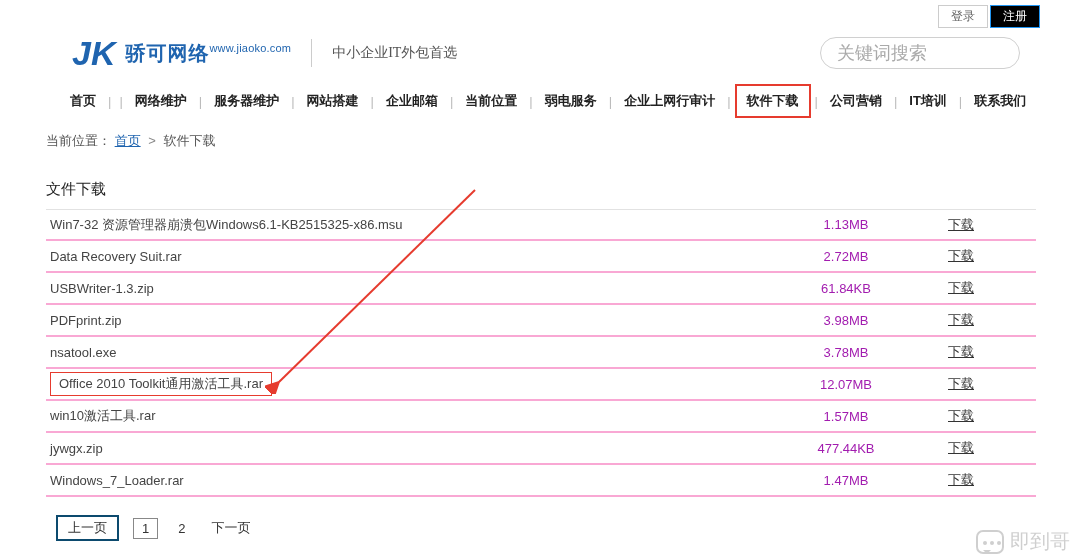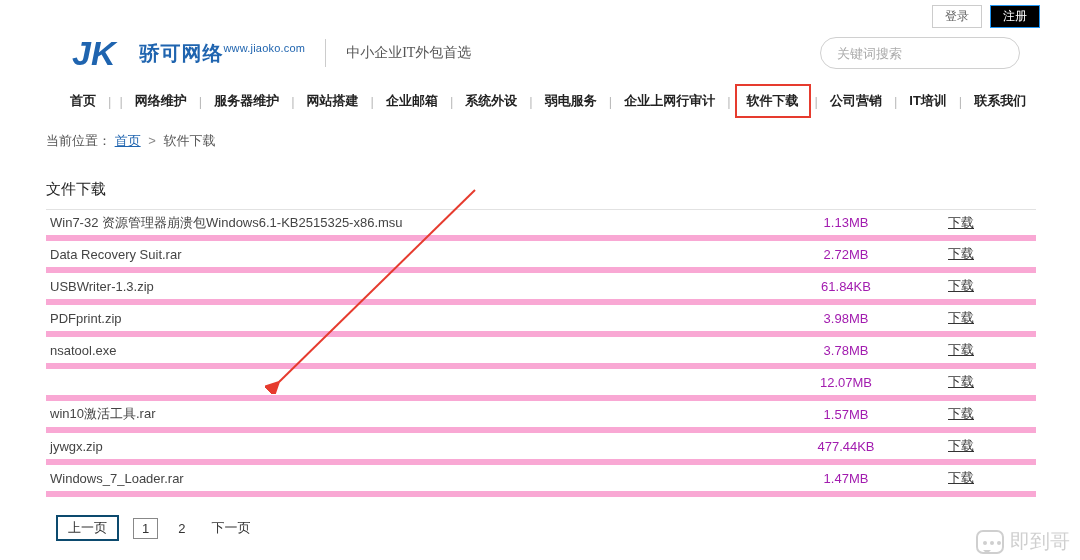--- a/index.html
+++ b/index.html
@@ -1,47 +1,47 @@
 <!DOCTYPE html>
 <html><head>
 <meta charset="utf-8">
 <style>
   * { box-sizing: border-box; margin: 0; padding: 0; }
   body { font-family: "Microsoft YaHei", Arial, sans-serif; font-size: 13px; color: #333; background: #fff; width: 1080px; position: relative; }
   a { text-decoration: none; color: #333; }
 
-  .topbar { display: flex; justify-content: flex-end; align-items: center; gap: 8px; padding: 16px 40px 0 0; height: 16px; }
+  .topbar { display: flex; justify-content: flex-end; align-items: center; gap: 2px; padding: 16px 40px 0 0; height: 16px; }
   .tb-btn { font-size: 12px; padding: 2px 12px; border: 1px solid #ccc; color: #666; background: #fff; cursor: pointer; }
   .tb-btn.primary { background: #000000; border-color: #2196f3; color: #fff; }
 
   .header { display: flex; align-items: center; padding: 20px 60px 14px 72px; }
-  .logo { font-family: "Arial Black", Arial; font-weight: 900; font-style: italic; font-size: 34px; color: #1f64af; line-height: 1; margin-right: 24px; }
+  .logo { font-family: "Arial Black", Arial; font-weight: 900; font-style: italic; font-size: 34px; color: #1f64af; line-height: 1; margin-right: 10px; }
   .logo-txt { display: flex; flex-direction: row; line-height: 1.1; }
   .logo-txt .cn { font-size: 20px; font-weight: 700; color: #1f64af; letter-spacing: 1px; }
   .logo-txt .en { font-size: 11px; color: #1f64af; letter-spacing: 0.2px; }
   .divider { width: 1px; height: 28px; background: #ccc; margin: 0 20px; }
   .tagline { font-size: 14px; color: #555; font-family: KaiTi, "STKaiti", serif; }
   .spacer { flex: 1; }
   .search { display: flex; align-items: center; border: 1px solid #d0d0d0; border-radius: 18px; height: 32px; width: 200px; padding: 0 10px 0 16px; }
-  .search input { border: none; outline: none; font-size: 13px; flex: 1; color: #555; background: transparent; }
+  .search input { border: none; outline: none; font-size: 18px; flex: 1; color: #555; background: transparent; }
   .search input::placeholder { color: #aaa; }
   .search .mag { width: 16px; height: 16px; color: #999; cursor: pointer; }
 
   .nav { display: flex; align-items: center; padding: 0 40px 0 62px; height: 34px; font-size: 13px; font-weight: 700; }
   .nav-item { padding: 8px 8px; color: #222; cursor: pointer; white-space: nowrap; }
   .nav-sep { color: #bbb; margin: 0 4px; user-select: none; font-weight: 400; }
   .nav-item.highlight { border: 2px solid #e63b2e; padding: 6px 10px; }
 
   .breadcrumb { font-size: 13px; color: #555; padding: 14px 0 8px 46px; }
   .breadcrumb a { color: #1f64af; text-decoration: underline; }
   .bc-sep { margin: 0 4px; color: #888; }
 
   .section-title { font-size: 15px; font-weight: 400; color: #222; padding: 22px 0 10px 46px; }
   .table { width: 990px; margin-left: 46px; }
-  .row { display: flex; align-items: center; height: 32px; border-bottom: 6px solid #f9a8d4; font-size: 13px; color: #444; justify-content: flex-end; }
+  .row { display: flex; align-items: center; height: 32px; border-bottom: 2px solid #f9a8d4; font-size: 13px; color: #444; }
   .row:first-child { border-top: 1px solid #e2e2e2; }
   .col-name { flex: 1; padding-left: 4px; }
   .col-size { width: 140px; text-align: center; color: #a21caf; }
   .col-dl { width: 120px; text-align: left; }
   .col-dl a { color: #333; text-decoration: underline; cursor: pointer; margin-left: 32px; }
   .name-box { display: inline-block; border: 1px solid #e63b2e; padding: 2px 8px; color: #444; }
 
   .pager { display: flex; align-items: center; gap: 14px; padding: 18px 0 20px 56px; font-size: 13px; }
   .pg-btn { border: 2px solid #0c4a6e; padding: 2px 10px; cursor: pointer; }
   .pg-num { border: 1px solid #888; padding: 2px 8px; cursor: pointer; }
@@ -89,21 +89,21 @@
     <span class="nav-sep">|</span>
     <span class="nav-sep">|</span>
     <span class="nav-item">网络维护</span>
     <span class="nav-sep">|</span>
     <span class="nav-item">服务器维护</span>
     <span class="nav-sep">|</span>
     <span class="nav-item">网站搭建</span>
     <span class="nav-sep">|</span>
     <span class="nav-item">企业邮箱</span>
     <span class="nav-sep">|</span>
-    <span class="nav-item">系统外设</span>
+    <span class="nav-item">当前位置</span>
     <span class="nav-sep">|</span>
     <span class="nav-item">弱电服务</span>
     <span class="nav-sep">|</span>
     <span class="nav-item">企业上网行审计</span>
     <span class="nav-sep">|</span>
     <span class="nav-item highlight">软件下载</span>
     <span class="nav-sep">|</span>
     <span class="nav-item">公司营销</span>
     <span class="nav-sep">|</span>
     <span class="nav-item">IT培训</span>
@@ -140,20 +140,21 @@
       <div class="col-name">PDFprint.zip</div>
       <div class="col-size">3.98MB</div>
       <div class="col-dl"><a href="#">下载</a></div>
     </div>
     <div class="row">
       <div class="col-name">nsatool.exe</div>
       <div class="col-size">3.78MB</div>
       <div class="col-dl"><a href="#">下载</a></div>
     </div>
     <div class="row">
+      <div class="col-name"><span class="name-box">Office 2010 Toolkit通用激活工具.rar</span></div>
       <div class="col-size">12.07MB</div>
       <div class="col-dl"><a href="#">下载</a></div>
     </div>
     <div class="row">
       <div class="col-name">win10激活工具.rar</div>
       <div class="col-size">1.57MB</div>
       <div class="col-dl"><a href="#">下载</a></div>
     </div>
     <div class="row">
       <div class="col-name">jywgx.zip</div>

